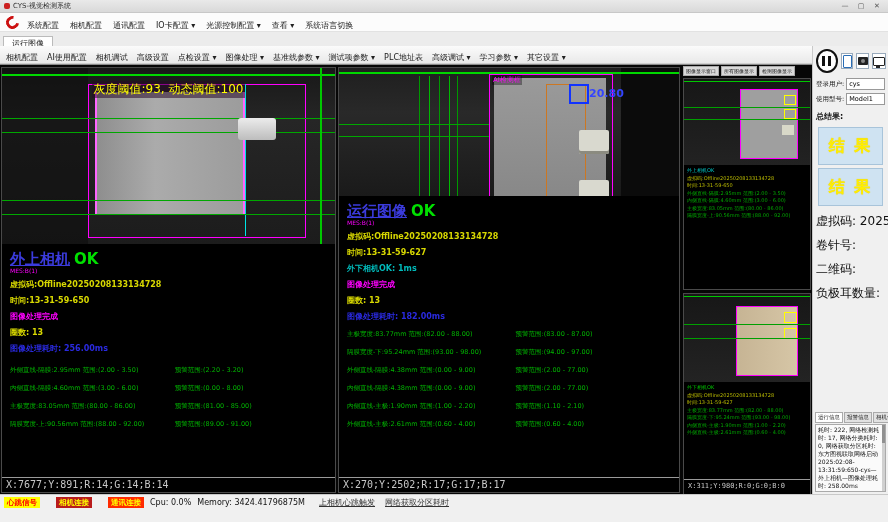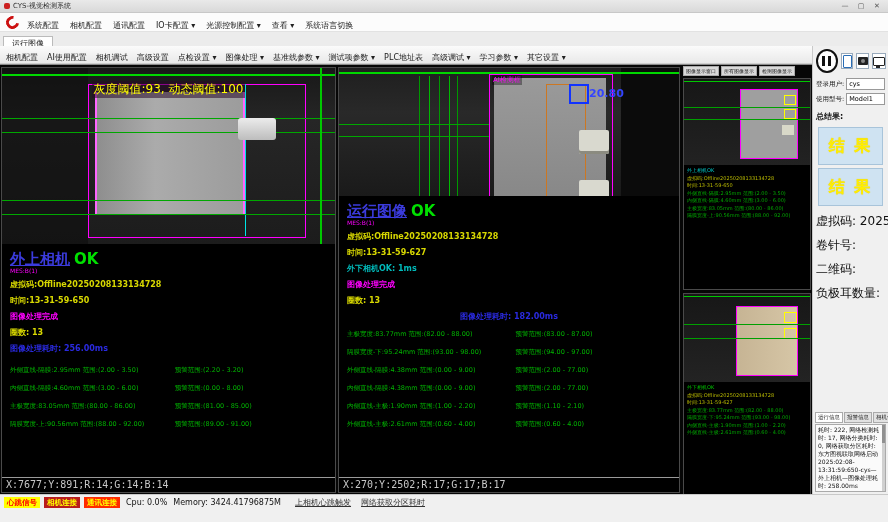--- a/index.html
+++ b/index.html
@@ -212,21 +212,21 @@
           <span class="cam-ok">OK</span>
         </div>
         <div class="mes-note">MES:B(1)</div>
         <div>
 
         <div class="info-line" style="color: rgb(216, 216, 0);">虚拟码:Offline20250208133134728</div>
             <div class="info-line" style="color: rgb(216, 216, 0);">时间:13-31-59-627</div>
             <div class="info-line" style="color: rgb(0, 187, 187);">外下相机OK: 1ms</div>
             <div class="info-line" style="color: rgb(255, 0, 255);">图像处理完成</div>
             <div class="info-line" style="color: rgb(216, 216, 0);">圈数: 13</div>
-            <div class="info-line" style="color: rgb(42, 42, 224); text-align: center;">图像处理耗时: 182.00ms</div>
+            <div class="info-line" style="color: rgb(42, 42, 224);">图像处理耗时: 182.00ms</div>
           </div>
         <div class="meas-wrap" style="margin-top:8px;">
 
             <div class="meas-row">
               <span class="m-text">主极宽度:83.77mm 范围:(82.00 - 88.00)</span>
               <span class="m-warn">预警范围:(83.00 - 87.00)</span>
             </div>
 
             <div class="meas-row">
               <span class="m-text">隔膜宽度-下:95.24mm 范围:(93.00 - 98.00)</span>
@@ -298,20 +298,21 @@
       <div class="small-text">
 
       <div class="small-line" style="color: rgb(0, 204, 0);">外下相机OK</div>
           <div class="small-line" style="color: rgb(188, 188, 0);">虚拟码:Offline20250208133134728</div>
           <div class="small-line" style="color: rgb(188, 188, 0);">时间:13-31-59-627</div>
           <div class="small-line" style="color: rgb(0, 168, 0);">主极宽度:83.77mm 范围:(82.00 - 88.00)</div>
           <div class="small-line" style="color: rgb(0, 168, 0);">隔膜宽度-下:95.24mm 范围:(93.00 - 98.00)</div>
           <div class="small-line" style="color: rgb(0, 168, 0);">内侧直线-主极:1.90mm 范围:(1.00 - 2.20)</div>
           <div class="small-line" style="color: rgb(0, 168, 0);">外侧直线-主极:2.61mm 范围:(0.60 - 4.00)</div>
         </div>
+      <div class="coords-bar">X:311;Y:980;R:0;G:0;B:0</div>
     </div>
 
   </div>
 
   <div id="rightpanel">
     <div class="icons-row">
       <div class="btn-pause">
           <i></i>
           <i></i>
         </div>
@@ -361,21 +362,21 @@
       </div>
     <div class="log-area">
       <span>耗时: 222, 网络检测耗时: 17, 网络分类耗时: 0, 网络获取分区耗时: 东方图视联取网络启动 2025:02:08-13:31:59:650-cys—外上相机—图像处理耗时: 258.00ms</span>
       <span class="scroll">
           <i></i>
         </span>
     </div>
   </div>
 
   <div id="statusbar">
-    <span style="display:flex;gap:4px;">
+    <span style="display:flex;gap:16px;">
 
     <span class="badge" style="color: rgb(255, 0, 0); background: rgb(255, 255, 0);">心跳信号</span>
         <span class="badge" style="color: rgb(255, 255, 0); background: #b91c1c;">相机连接</span>
         <span class="badge" style="color: rgb(255, 255, 0); background: rgb(255, 42, 0);">通讯连接</span>
       </span>
     <span class="sys-text">Cpu: 0.0%</span>
     <span class="sys-text">Memory: 3424.41796875M</span>
     <span style="display:flex;gap:10px;margin-left:8px;">
 
     <span class="sb-link">上相机心跳触发</span>

